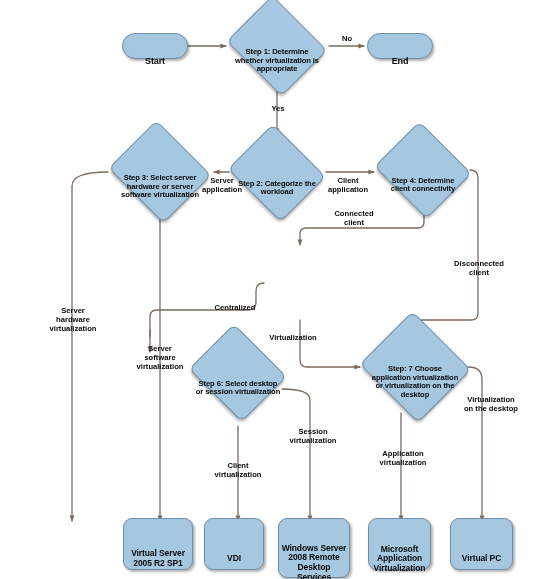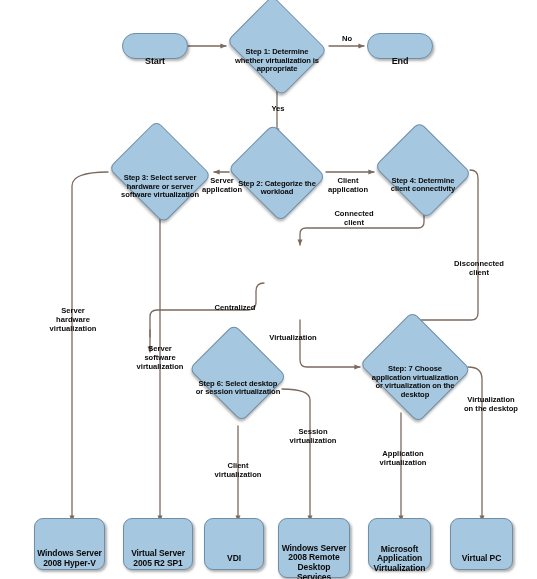--- a/index.html
+++ b/index.html
@@ -134,23 +134,20 @@
   <div class="node dia" style="left:187px;top:330px;width:102px;height:86px;">
     <div class="dshape"></div>
     <span class="txt">Step 6: Select desktop or session virtualization</span>
   </div>
 
   <div class="node dia" style="left:359px;top:316px;width:112px;height:102px;">
     <div class="dshape"></div>
     <span class="txt">Step: 7 Choose application virtualization or virtualization on the desktop</span>
   </div>
 
-  <div class="node box" style="left:34px;top:518px;width:71px;height:52px;">
-    <span class="txt">Windows Server 2008 Hyper-V</span>
-  </div>
 
   <div class="node box" style="left:123px;top:518px;width:70px;height:52px;">
     <span class="txt">Virtual Server 2005 R2 SP1</span>
   </div>
 
   <div class="node box" style="left:204px;top:518px;width:60px;height:52px;">
     <span class="txt">VDI</span>
   </div>
 
   <div class="node box" style="left:278px;top:518px;width:72px;height:60px;">

